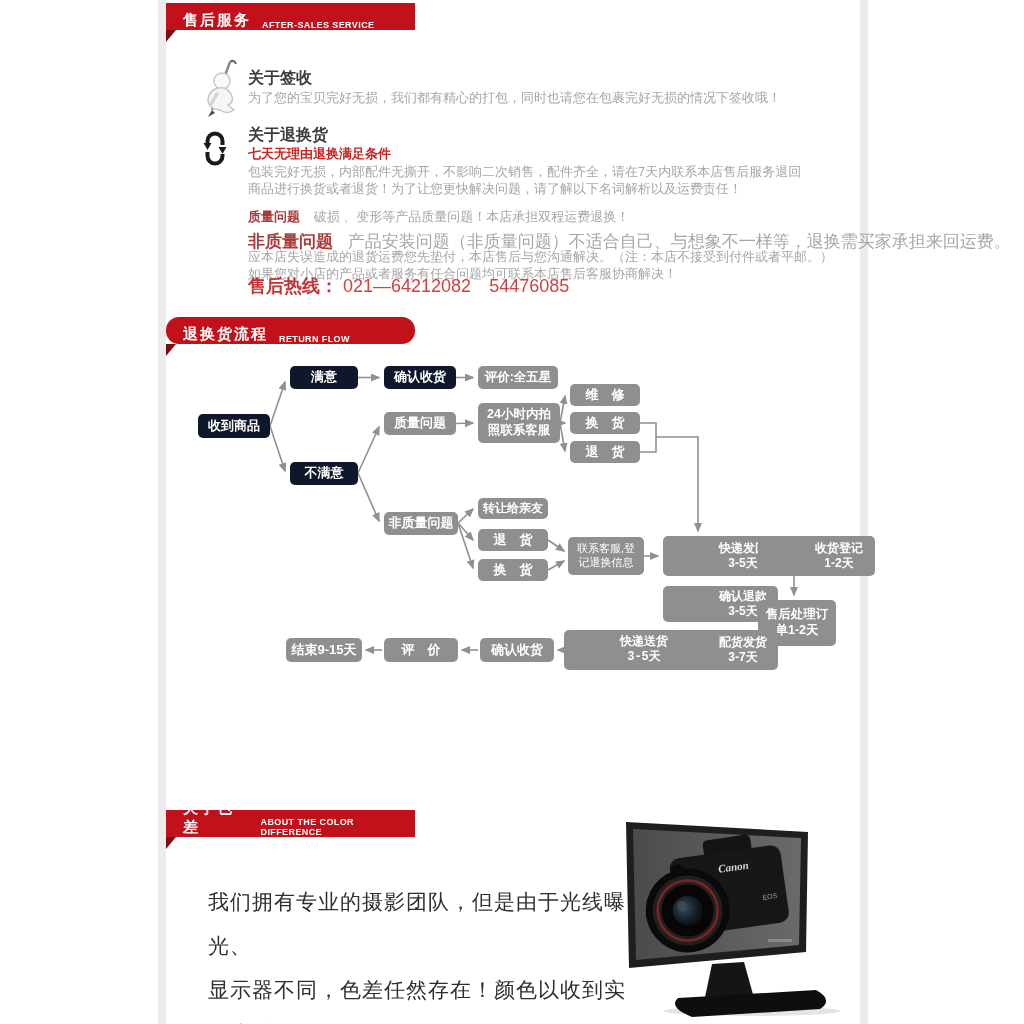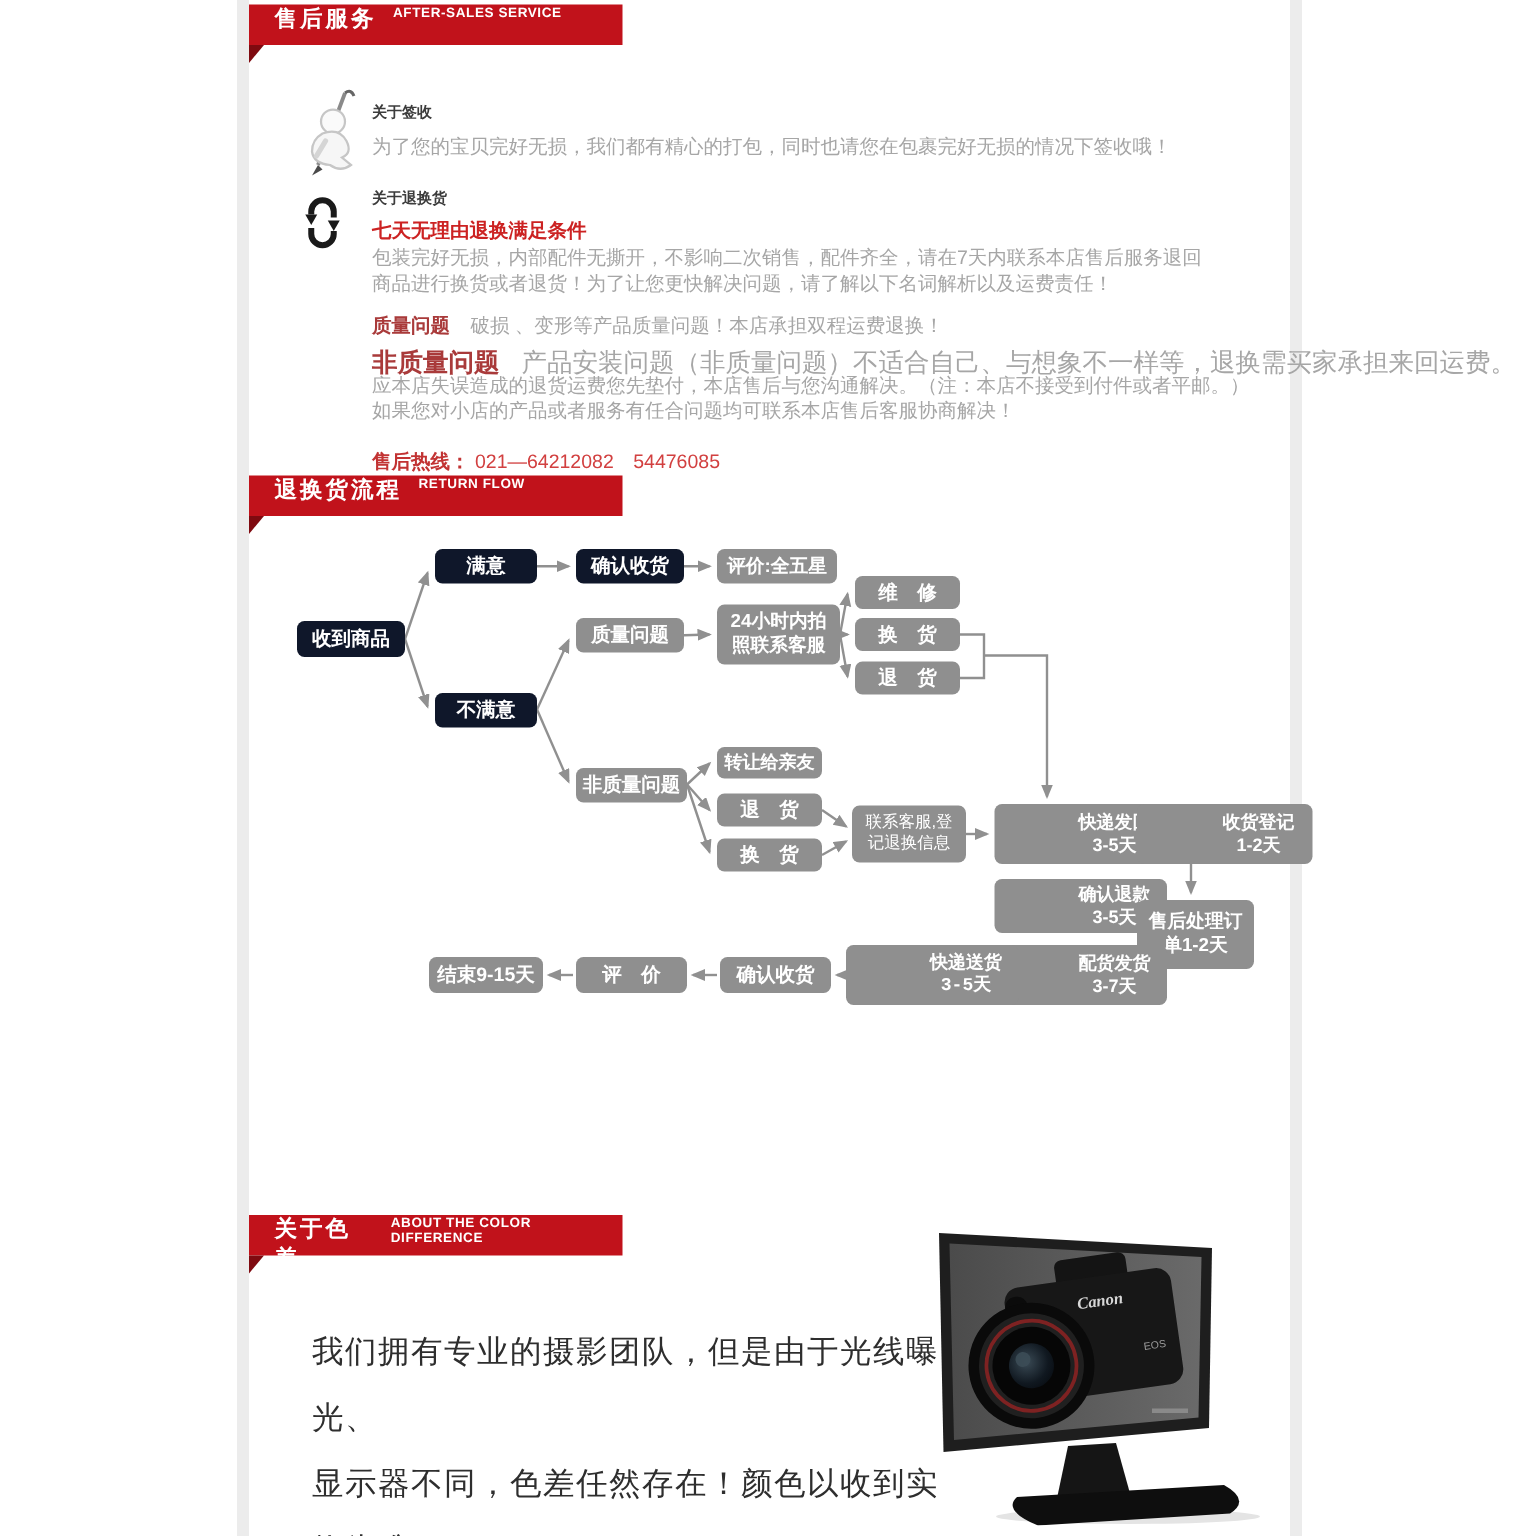--- a/index.html
+++ b/index.html
@@ -10,45 +10,45 @@
   }
   .abs{position:absolute;}
   
   .strip{position:absolute;top:0;width:8px;height:1024px;background:#ececec;}
   .strip.left{left:158px;}
   .strip.right{left:860px;}
 
   
   .ribbon{
     position:absolute;left:166px;width:249px;height:27px;
-    background:#c1121b;color:#fff;display:flex;align-items:flex-start;
+    background:#c1121b;color:#fff;display:flex;align-items:flex-end;
     padding-left:17px;box-sizing:border-box;z-index:3;
   }
   .ribbon::after{
     content:'';position:absolute;left:0;top:27px;width:0;height:0;
     border-top:12px solid #7f0a10;border-right:10px solid transparent;
   }
   .ribbon .cn{font-size:15px;font-weight:bold;letter-spacing:2px;}
   .ribbon .en{font-size:9px;font-weight:bold;margin-left:11px;letter-spacing:.4px;}
-  #ribbon-1{top:3px;} #ribbon-2{top:317px;} #ribbon-3{top:810px;}
-
-  
-  .h1{font-size:10px;font-weight:bold;color:#3c3c3c;}
+  #ribbon-1{top:3px;} #ribbon-2{top:317px;border-radius:13px;} #ribbon-3{top:810px;}
+
+  
+  .h1{font-size:16px;font-weight:bold;color:#3c3c3c;}
   .body-gray{font-size:13px;color:#a6a6a6;}
   .pre{white-space:pre-line;}
   #sign-heading{left:248px;top:68px;}
   #sign-body{left:248px;top:89px;}
   #returns-heading{left:248px;top:125px;}
   #returns-condition{left:248px;top:145px;font-size:13px;font-weight:bold;color:#cc2222;}
   #returns-body{left:248px;top:163px;line-height:17px;}
   #quality-row{left:248px;top:208px;font-size:13px;}
   #nonquality-row{left:248px;top:230px;font-size:17px;}
   #nonquality-l2{left:248px;top:248px;}
   #nonquality-l3{left:248px;top:265px;}
-  #hotline-row{left:248px;top:299px;font-size:13px;}
+  #hotline-row{left:248px;top:274px;font-size:18px;}
   .red-label{font-weight:bold;color:#a93a3a;}
   .hot-label{font-weight:bold;color:#c23333;}
   .hot-num{color:#d24040;}
   #quality-row .txt,#nonquality-row .txt{color:#a6a6a6;}
 
   
   #flowchart{left:180px;top:355px;width:680px;height:335px;}
   #fc-lines{position:absolute;left:0;top:0;}
   .fc-box{
     position:absolute;background:#8f8f8f;color:#fff;border-radius:5px;

